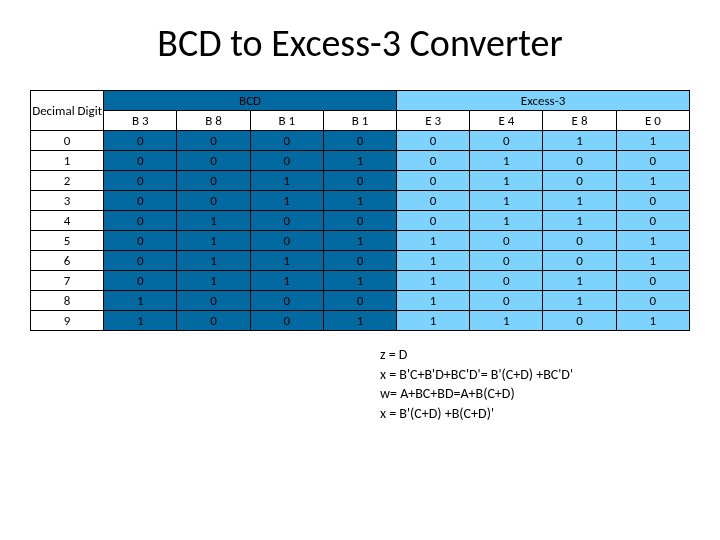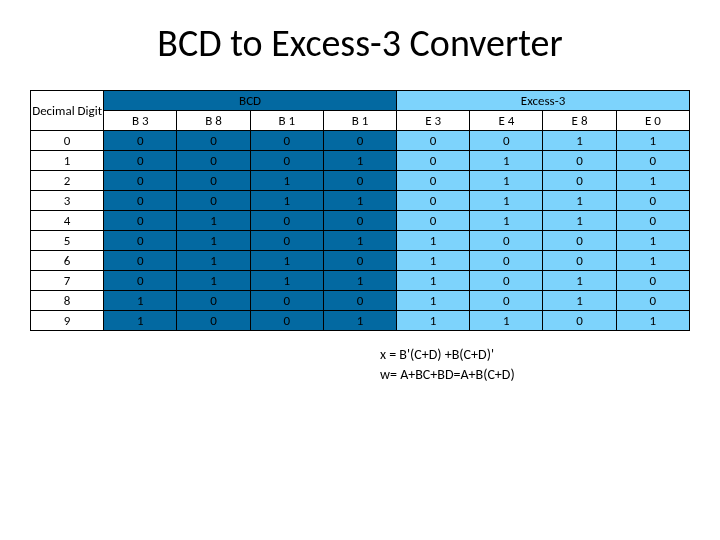--- a/index.html
+++ b/index.html
@@ -187,15 +187,17 @@
         <td class="bcdcell">1</td>
         <td class="excell">1</td>
         <td class="excell">1</td>
         <td class="excell">0</td>
         <td class="excell">1</td>
       </tr>
     </tbody>
 </table>
 
 <div class="formulas">
+  <div>z = D</div>
+  <div>x = B'C+B'D+BC'D'= B'(C+D) +BC'D'</div>
+  <div>w= A+BC+BD=A+B(C+D)</div>
   <div>x  = B'(C+D) +B(C+D)'</div>
-  <div>w= A+BC+BD=A+B(C+D)</div>
 </div>
 
 </body></html>

